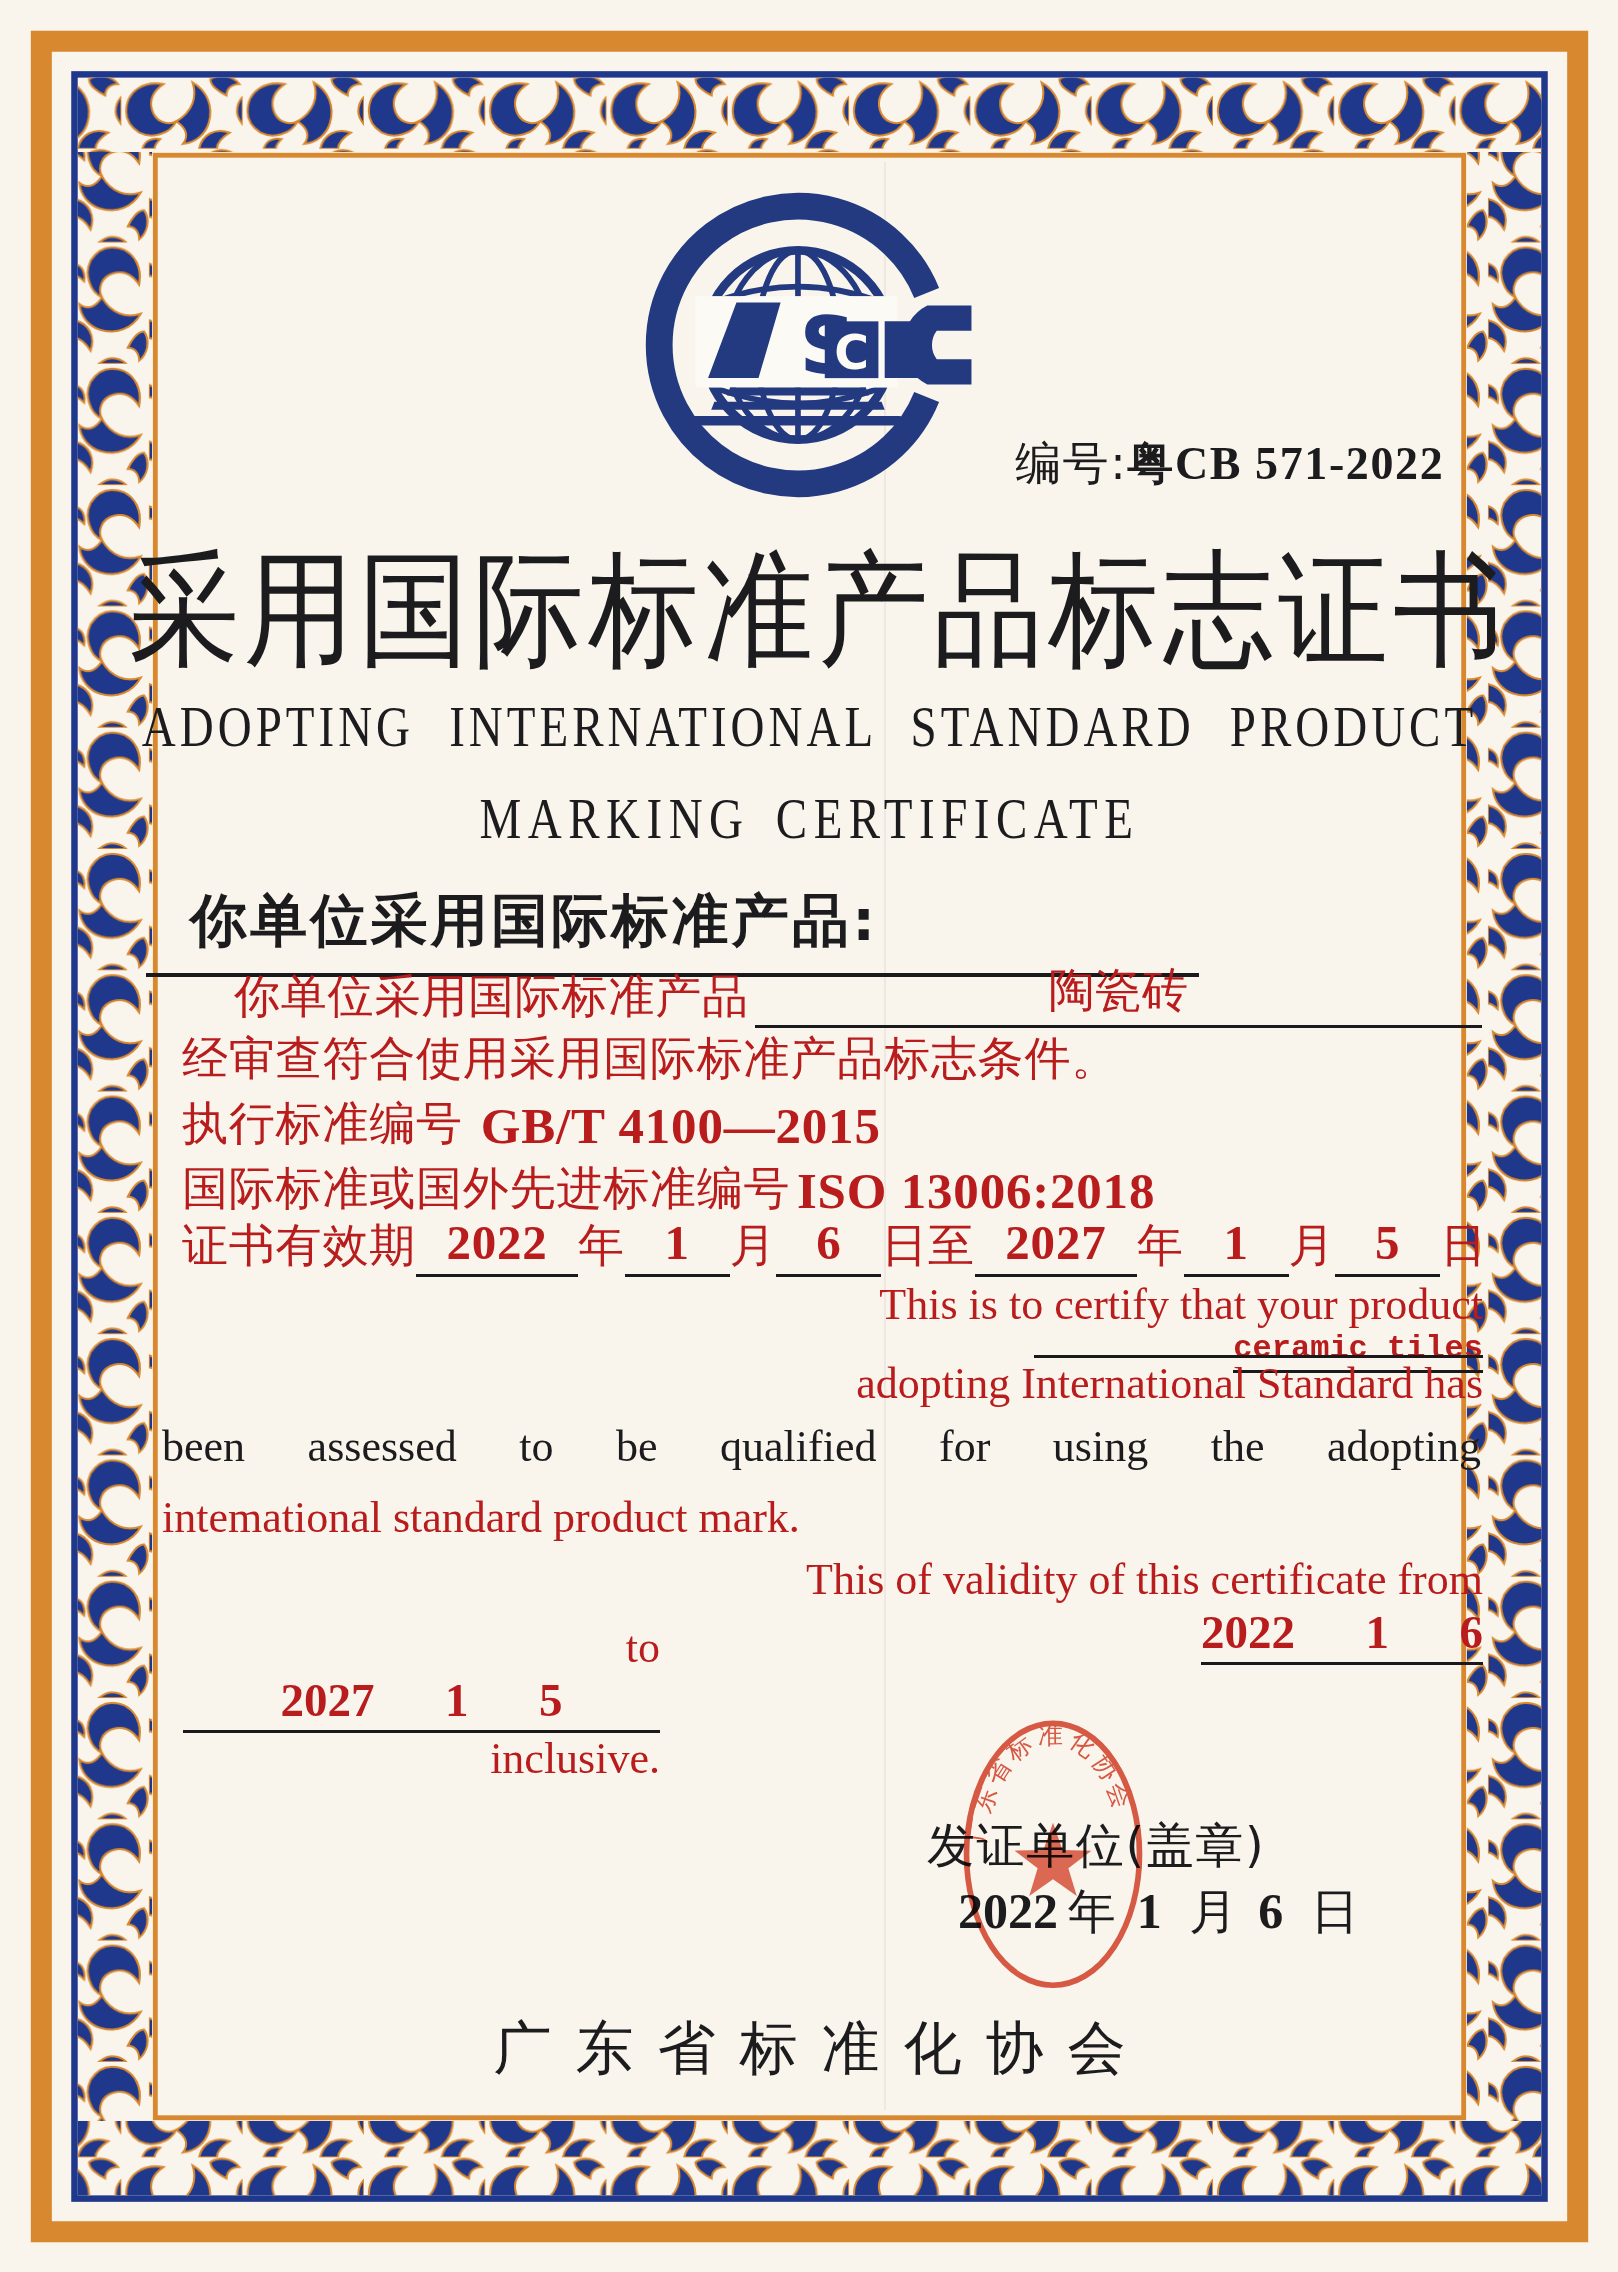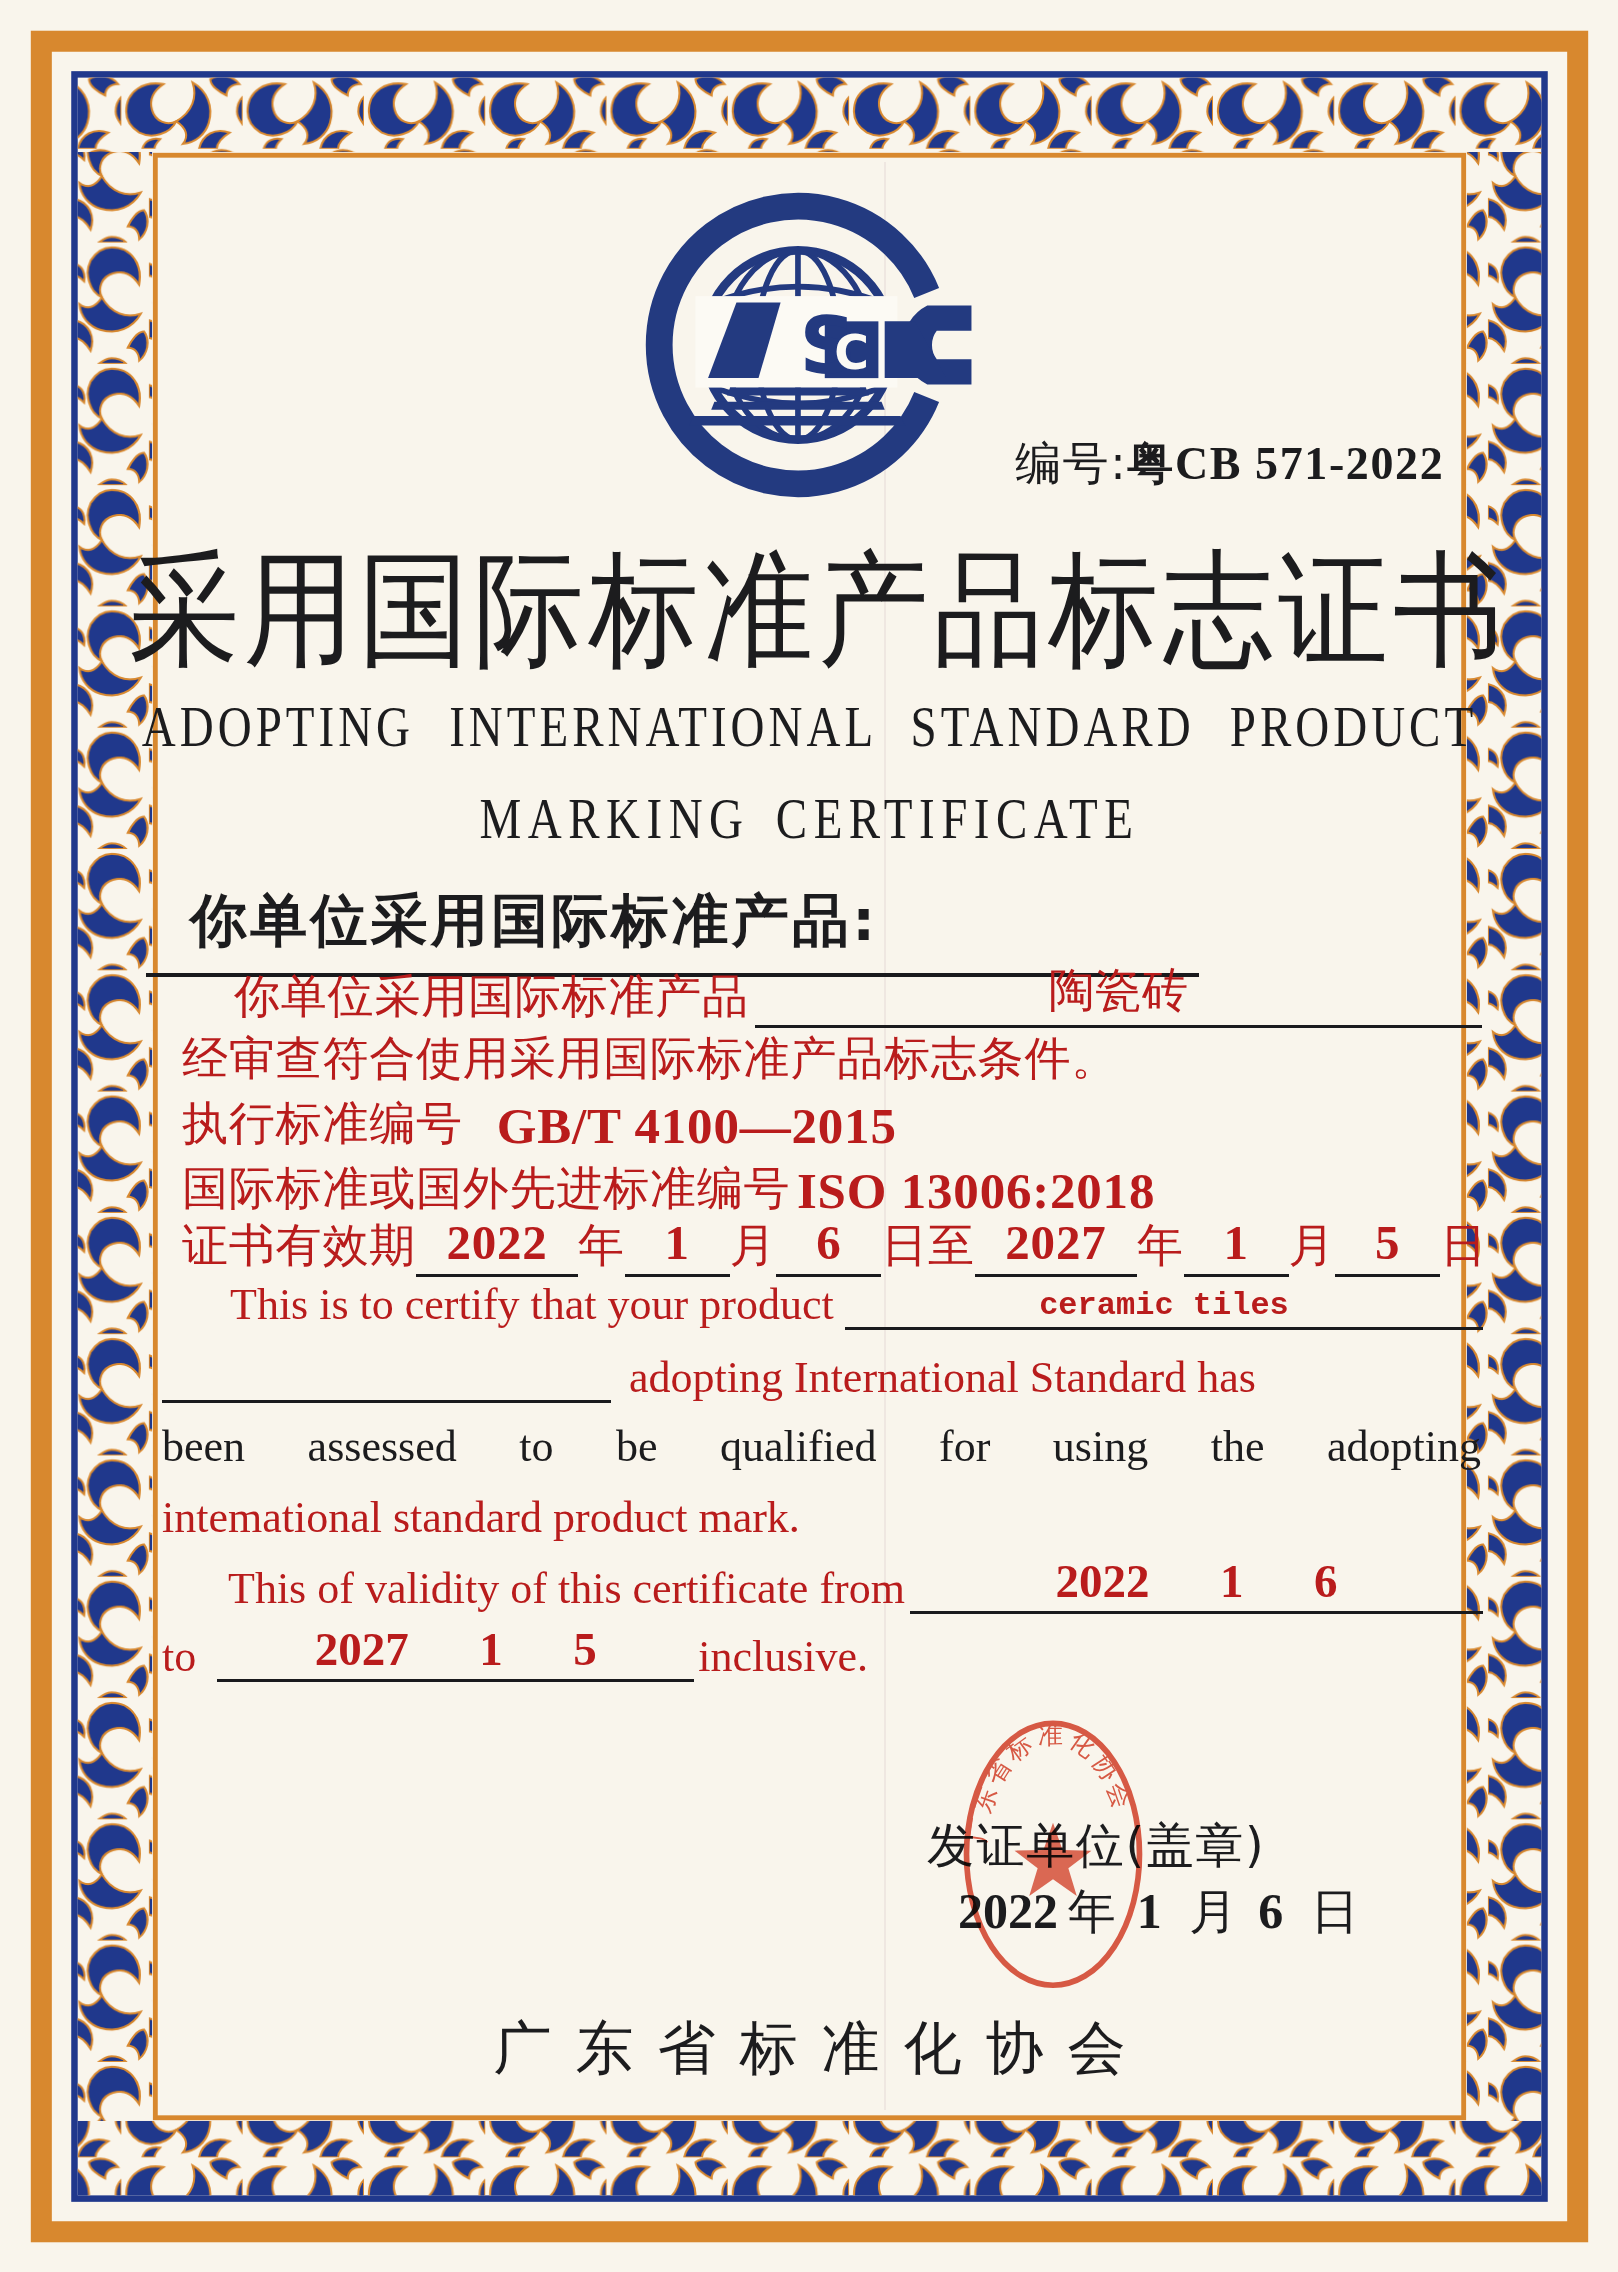--- a/index.html
+++ b/index.html
@@ -38,21 +38,21 @@
   #title-en1{top:694px;font-size:47px;letter-spacing:4px;word-spacing:19.4px;}
   #title-en2{top:786px;font-size:47px;letter-spacing:6.5px;word-spacing:8px;}
   #company{
     position:absolute;left:146px;top:883px;width:1009px;
     font-size:57px;font-weight:700;letter-spacing:3.2px;
     border-bottom:4px solid #1a1a1d;padding:0 0 13px 44px;
   }
   .cn-line{font-size:46px;letter-spacing:0.8px;}
   .std-val{font-family:"Liberation Serif", serif;font-size:51px;font-weight:600;white-space:pre;}
   .num{font-family:"Liberation Serif", serif;font-size:49px;font-weight:600;}
-  .en{font-family:"Liberation Serif", serif;font-size:44px;}
+  .en{font-family:"Liberation Serif", serif;font-size:44px;flex-direction:column;}
   #en-line3{
     position:absolute;left:162px;width:1319px;top:1421px;
     font-family:"Liberation Serif", serif;font-size:44px;
     text-align:justify;text-align-last:justify;
   }
   #issuer{position:absolute;left:927px;top:1814px;font-size:48px;letter-spacing:1.6px;z-index:2;}
   #issue-date{position:absolute;left:958px;top:1880px;font-size:48px;z-index:2;display:flex;align-items:baseline;}
   #issue-date .num{font-size:50px;}
   #org-name{
     position:absolute;left:0;right:0;top:2010px;text-align:center;
@@ -141,21 +141,21 @@
       <span>陶瓷砖</span>
     </span>
   </div>
 
   <div class="row cn-line" style="left:182px;top:1028px;">
     <span>经审查符合使用采用国际标准产品标志条件。</span>
   </div>
 
   <div class="row cn-line" style="left:182px;top:1093px;">
     <span class="label">执行标准编号</span>
-    <span class="std-val" style="margin-left:34px;">GB/T 4100—2015</span>
+    <span class="std-val" style="margin-left:18px;">GB/T 4100—2015</span>
   </div>
 
   <div class="row cn-line" style="left:182px;top:1158px;">
     <span class="label">国际标准或国外先进标准编号</span>
     <span class="std-val" style="margin-left:6.5px;">ISO 13006:2018</span>
   </div>
 
   <div class="row cn-line" style="left:182px;right:132px;top:1214px;">
     <span class="label">证书有效期</span>
     <span class="blank" style="flex:1.7;">

